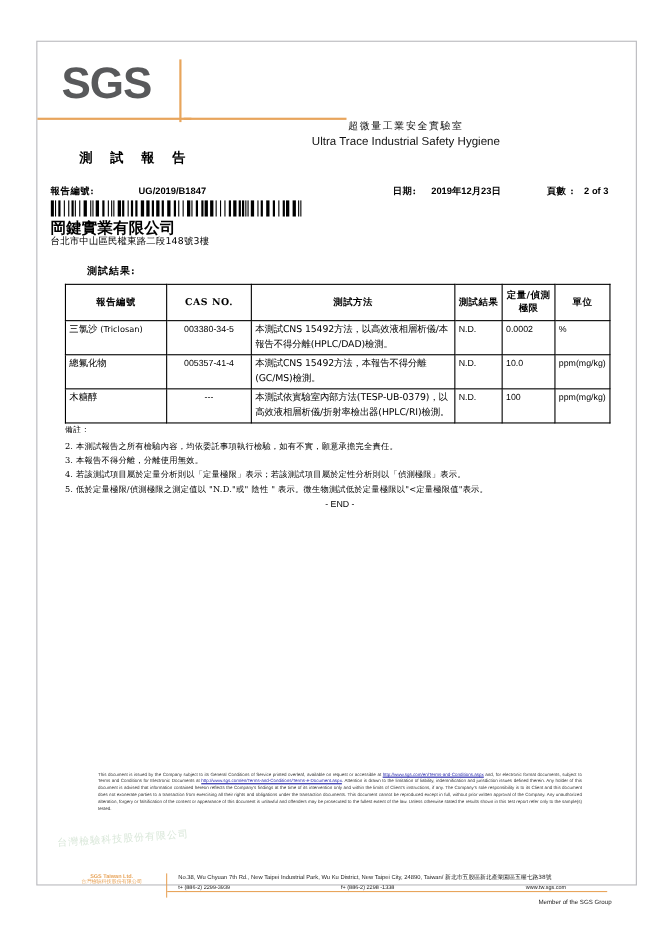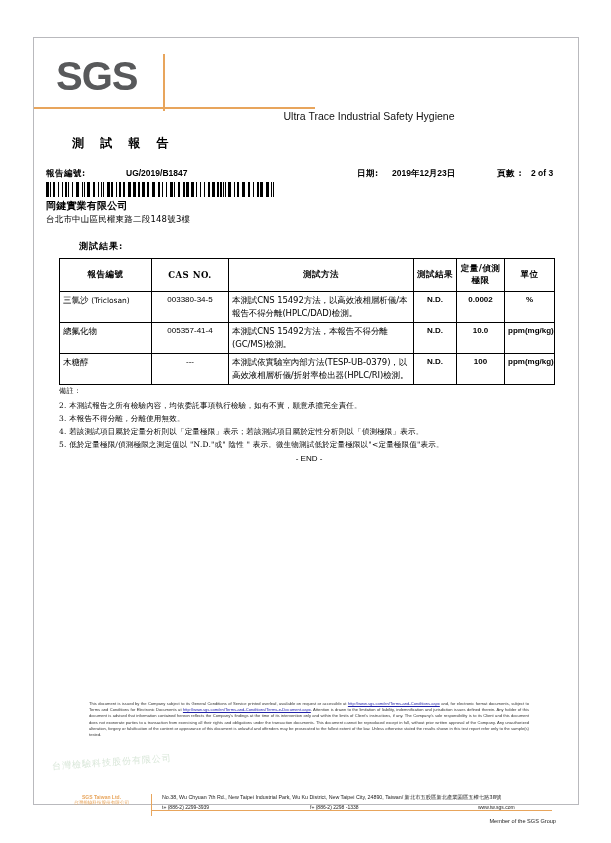--- a/index.html
+++ b/index.html
@@ -148,21 +148,21 @@
     background: #000;
     vertical-align: top;
   }
 
   .cust-name {
     position: absolute;
     left: 12px;
     top: 33px;
     font-family: "DejaVu Sans", sans-serif;
     font-weight: bold;
-    font-size: 10px;
+    font-size: 14px;
     letter-spacing: 0.2px;
   }
   .cust-addr {
     position: absolute;
     left: 12px;
     top: 48px;
     font-family: "DejaVu Sans", sans-serif;
     font-size: 8.5px;
     letter-spacing: 0.2px;
     text-align: center;
@@ -222,23 +222,22 @@
   td.method {
     font-family: "DejaVu Sans", sans-serif;
     font-size: 8.5px;
     text-align: left;
     line-height: 13px;
     letter-spacing: -0.1px;
   }
   td.result, td.limit, td.unit {
     font-family: "Liberation Sans", sans-serif;
     font-size: 8px;
-    text-align: center;
+    text-align: left;
     line-height: 12px;
-    font-weight: bold;
   }
   col.c-item { width: 92px; }
   col.c-cas  { width: 77px; }
   col.c-met  { width: 185px; }
   col.c-res  { width: 43px; }
   col.c-lim  { width: 48px; }
   col.c-uni  { width: 50px; }
 
   
   .notes {
@@ -385,20 +384,21 @@
   <div class="hdr">
     <div class="logo-wrap">
       <div class="logo-text">SGS</div>
       <div class="logo-vbar"></div>
       <div class="logo-hbar"></div>
       <div class="logo-hbar2"></div>
     </div>
   </div>
 
   <div class="lab-title">
+    <div class="lab-cn">超微量工業安全實驗室</div>
     <div class="lab-en">Ultra Trace Industrial Safety Hygiene</div>
   </div>
 
   <div class="doc-title">測 試 報 告</div>
 
   <div class="meta">
     <div class="meta-label" id="m-rno-l">報告編號:</div>
     <div class="meta-val" id="m-rno-v">UG/2019/B1847</div>
 
     <div class="meta-label" id="m-date-l">日期:</div>

